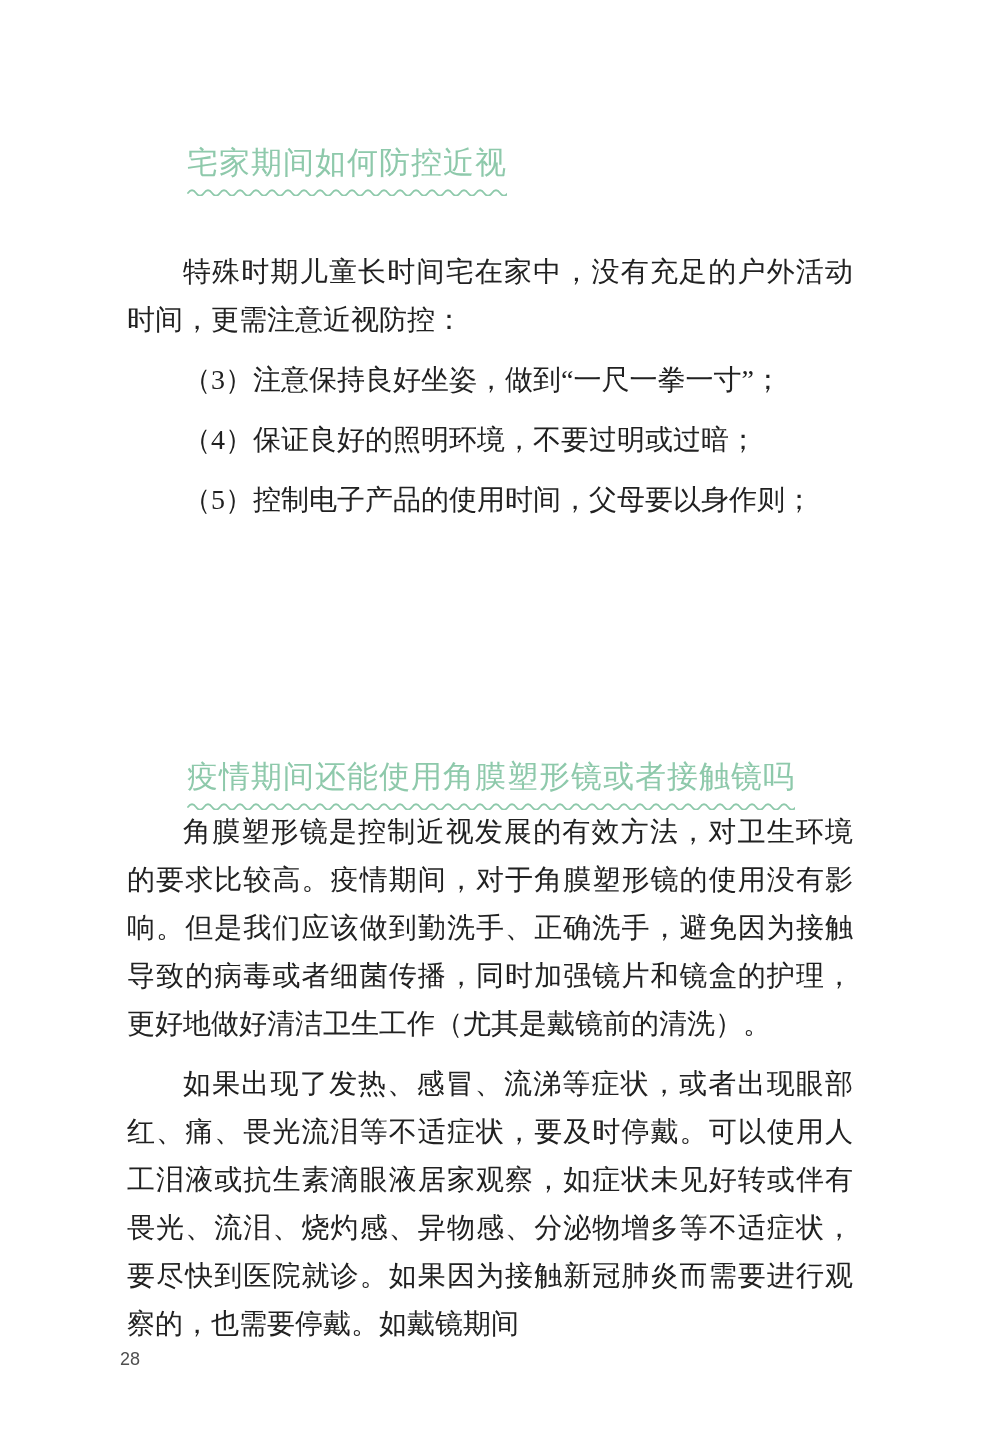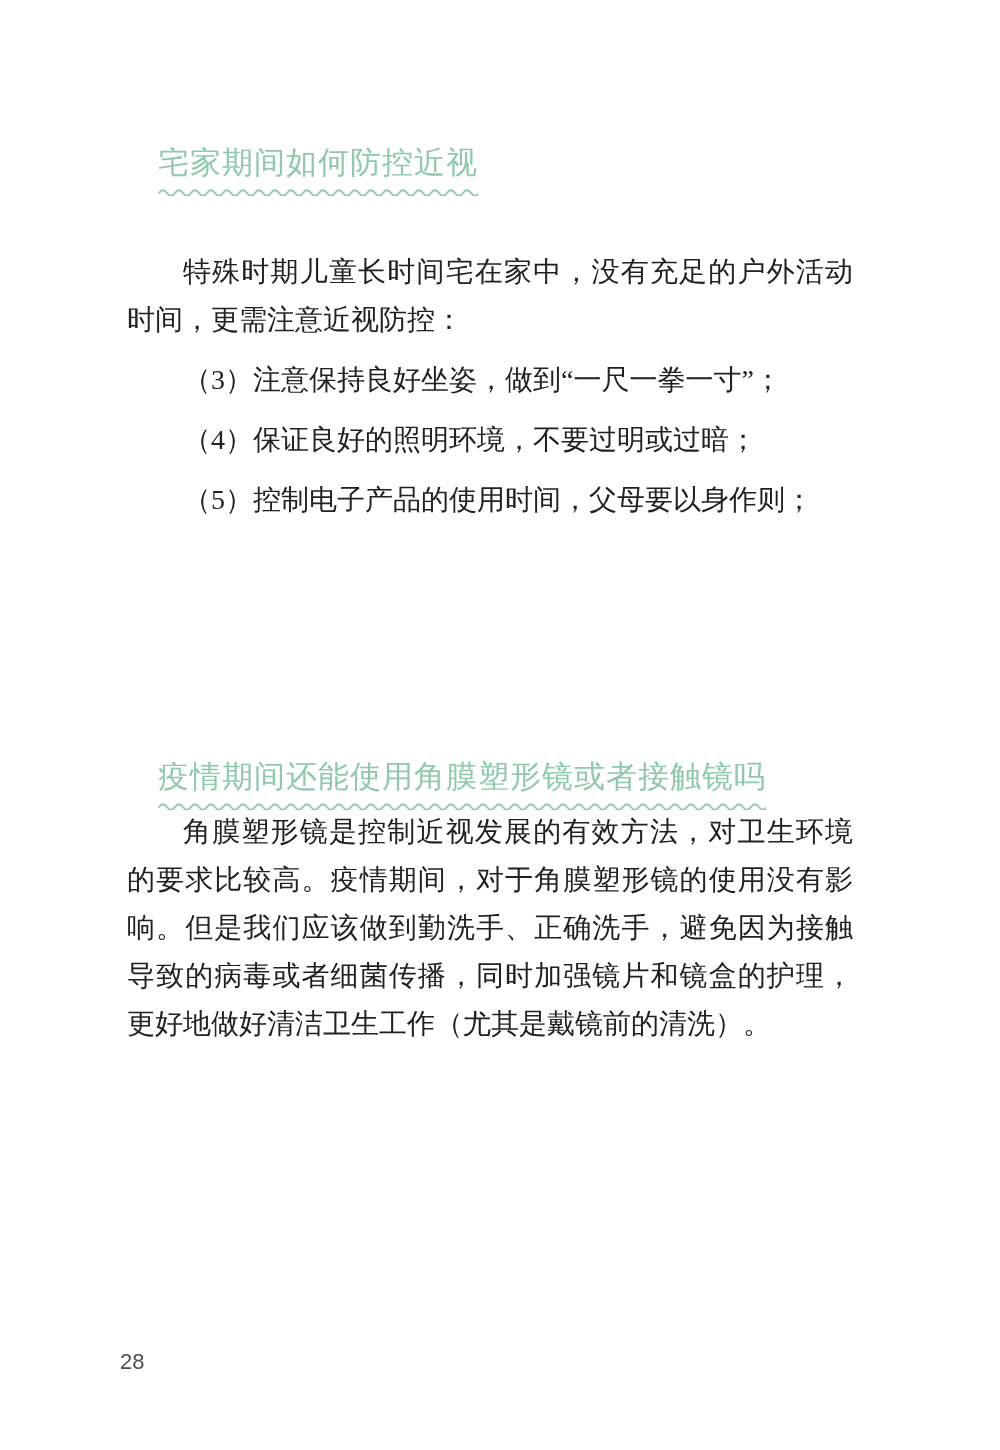--- a/index.html
+++ b/index.html
@@ -13,21 +13,21 @@
   .page {
     position: relative;
     width: 1000px;
     height: 1450px;
     background: var(--page-bg);
     overflow: hidden;
     font-family: "Liberation Serif", serif;
   }
   .heading-block {
     position: absolute;
-    left: 158px;
+    left: 187px;
     display: flex;
     flex-direction: column;
     align-items: flex-start;
     text-align: center;
   }
   .heading-text {
     font-family: "Liberation Sans", sans-serif;
     font-size: 31px;
     line-height: 32px;
     letter-spacing: 1px;
@@ -54,21 +54,21 @@
   }
   .body-block p {
     text-indent: 2em;
     margin: 12px;
   }
   .page-number {
     position: absolute;
     left: 120px;
     top: 1349px;
     font-family: "Liberation Sans", sans-serif;
-    font-size: 22px;
+    font-size: 18px;
     color: var(--page-number);
   }
 </style>
 </head>
 <body>
 
 <div class="page">
 
   <div class="heading-block" style="top:147px">
     <span class="heading-text">宅家期间如何防控近视</span>
@@ -86,17 +86,18 @@
 
   <div class="heading-block" style="top:761px">
     <span class="heading-text">疫情期间还能使用角膜塑形镜或者接触镜吗</span>
     <svg class="wave" height="10" xmlns="http://www.w3.org/2000/svg" width="608" viewBox="0 0 608 10">
       <path stroke="#8ec9ab" d="M1 7 q4 -5.5 8 0 t8 0 q4 -5.5 8 0 t8 0 q4 -5.5 8 0 t8 0 q4 -5.5 8 0 t8 0 q4 -5.5 8 0 t8 0 q4 -5.5 8 0 t8 0 q4 -5.5 8 0 t8 0 q4 -5.5 8 0 t8 0 q4 -5.5 8 0 t8 0 q4 -5.5 8 0 t8 0 q4 -5.5 8 0 t8 0 q4 -5.5 8 0 t8 0 q4 -5.5 8 0 t8 0 q4 -5.5 8 0 t8 0 q4 -5.5 8 0 t8 0 q4 -5.5 8 0 t8 0 q4 -5.5 8 0 t8 0 q4 -5.5 8 0 t8 0 q4 -5.5 8 0 t8 0 q4 -5.5 8 0 t8 0 q4 -5.5 8 0 t8 0 q4 -5.5 8 0 t8 0 q4 -5.5 8 0 t8 0 q4 -5.5 8 0 t8 0 q4 -5.5 8 0 t8 0 q4 -5.5 8 0 t8 0 q4 -5.5 8 0 t8 0 q4 -5.5 8 0 t8 0 q4 -5.5 8 0 t8 0 q4 -5.5 8 0 t8 0 q4 -5.5 8 0 t8 0 q4 -5.5 8 0 t8 0 q4 -5.5 8 0 t8 0 q4 -5.5 8 0 t8 0 q4 -5.5 8 0 t8 0 q4 -5.5 8 0 t8 0 q4 -5.5 8 0 t8 0 q4 -5.5 8 0 t8 0"></path>
     </svg>
   </div>
 
   <div class="body-block" style="top:796px">
     <p>角膜塑形镜是控制近视发展的有效方法，对卫生环境的要求比较高。疫情期间，对于角膜塑形镜的使用没有影响。但是我们应该做到勤洗手、正确洗手，避免因为接触导致的病毒或者细菌传播，同时加强镜片和镜盒的护理，更好地做好清洁卫生工作（尤其是戴镜前的清洗）。</p>
+    <p>如果出现了发热、感冒、流涕等症状，或者出现眼部红、痛、畏光流泪等不适症状，要及时停戴。可以使用人工泪液或抗生素滴眼液居家观察，如症状未见好转或伴有畏光、流泪、烧灼感、异物感、分泌物增多等不适症状，要尽快到医院就诊。如果因为接触新冠肺炎而需要进行观察的，也需要停戴。如戴镜期间</p>
   </div>
 
   <div class="page-number">28</div>
 
 </div>
 
 </body></html>

